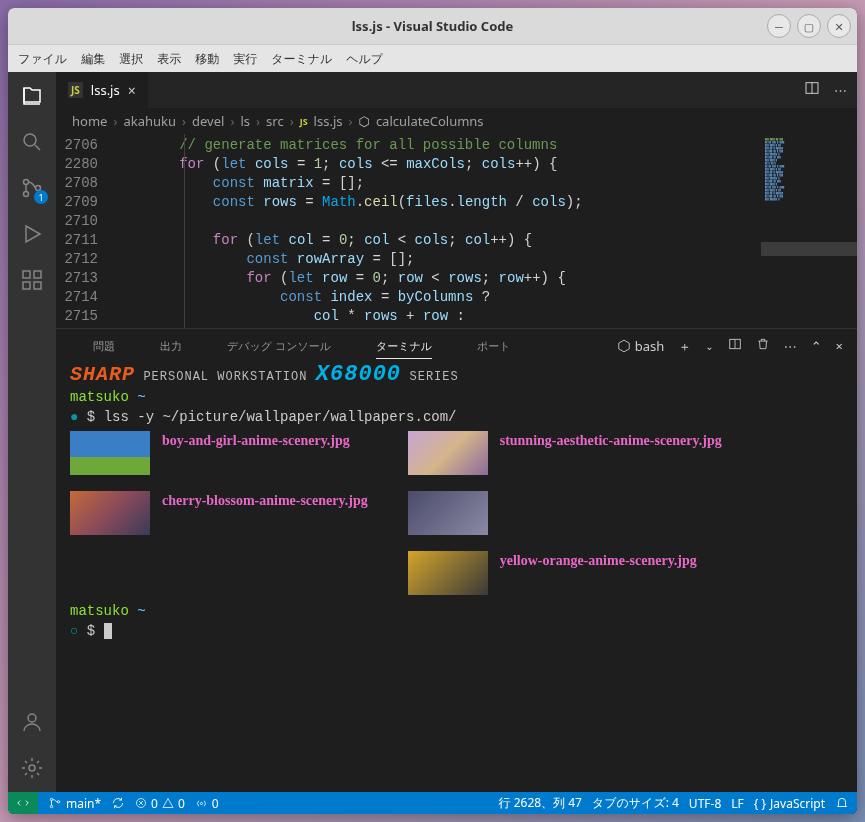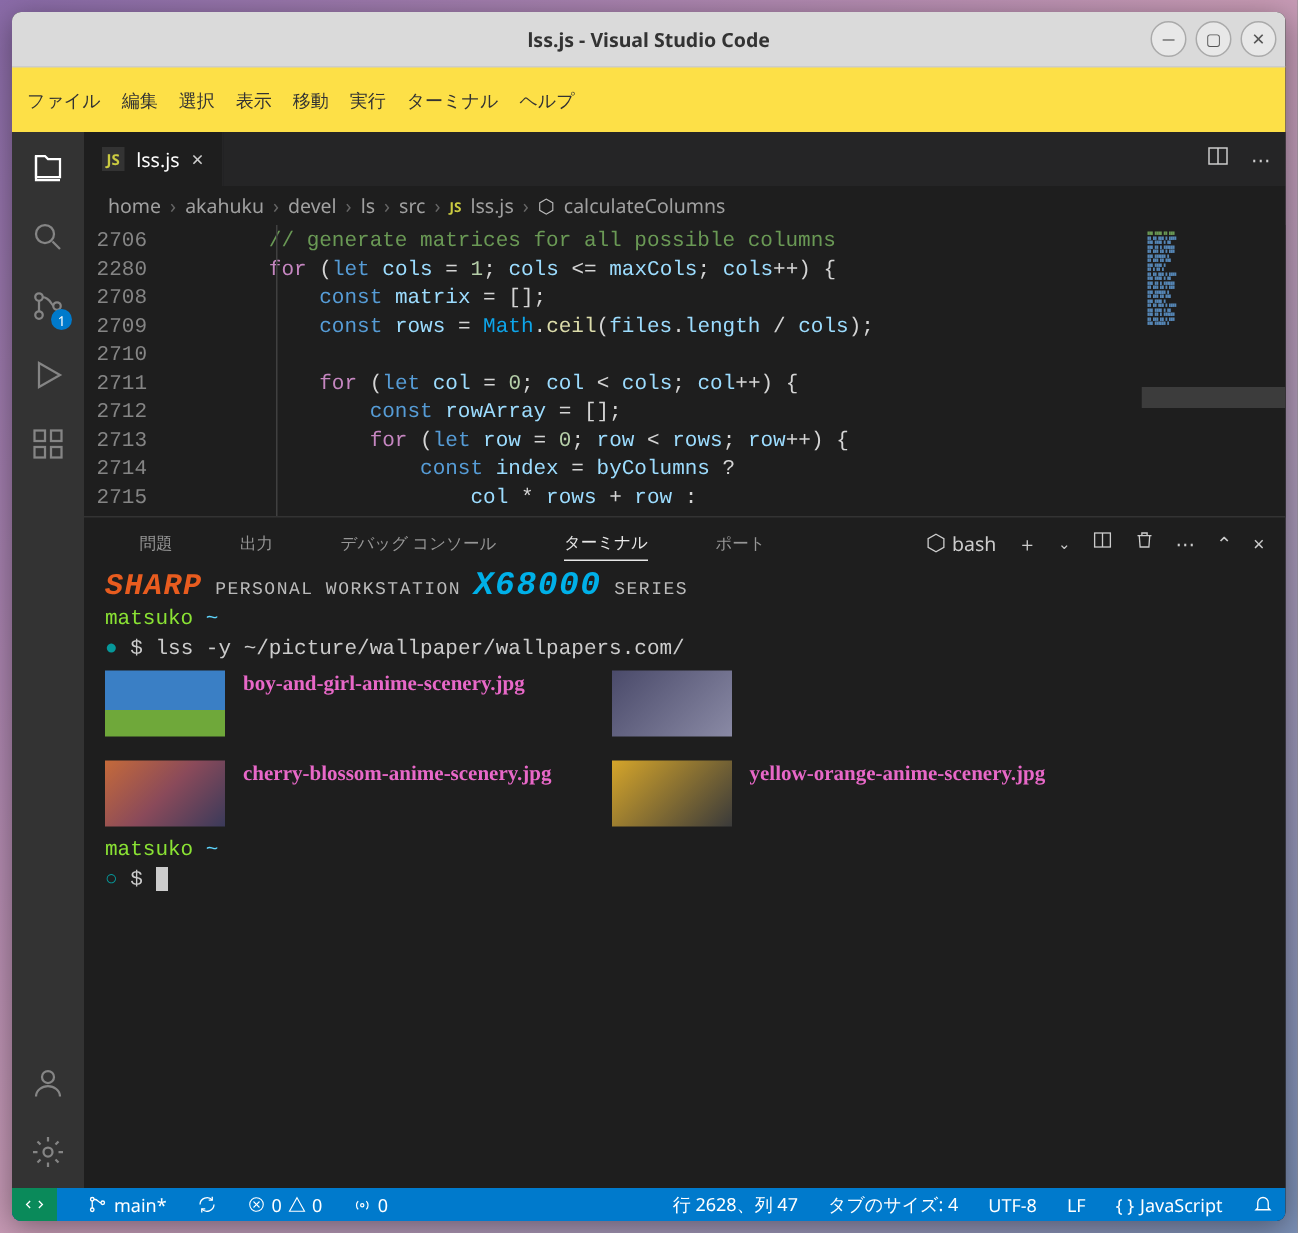--- a/index.html
+++ b/index.html
@@ -2,21 +2,21 @@
 <html><head>
 <meta charset="utf-8">
 <style>
 * { margin:0; padding:0; box-sizing:border-box; }
 body { font-family:"Noto Sans",sans-serif; font-size:13px; background:linear-gradient(135deg,#8a6ba8,#c89bb5,#7a8fb5); width:865px; height:822px; overflow:hidden; }
 .window { position:absolute; top:8px; left:8px; right:8px; bottom:8px; background:#1e1e1e; border-radius:6px; overflow:hidden; display:flex; flex-direction:column; box-shadow:0 4px 20px rgba(0,0,0,0.4); }
 .titlebar { height:36px; background:#dadada; display:flex; align-items:center; justify-content:center; position:relative; color:#333; }
 .titlebar .title { font-size:13px; font-weight:bold; }
 .titlebar .wcontrols { position:absolute; right:6px; display:flex; gap:6px; }
 .titlebar .wbtn { width:24px; height:24px; border-radius:50%; border:1px solid #aaa; background:#e8e8e8; display:flex; align-items:center; justify-content:center; font-size:11px; color:#555; cursor:pointer; }
-.menubar { height:44px; background:#fde047; display:flex; align-items:center; padding:0 10px; gap:14px; border-top:1px solid #ccc; font-size:12px; color:#333;text-align:right; }
+.menubar { height:28px; background:#e5e5e5; display:flex; align-items:center; padding:0 10px; gap:14px; border-top:1px solid #ccc; font-size:12px; color:#333;text-align:right; }
 .menubar span { cursor:pointer; }
 .body { flex:1; display:flex; background:#1e1e1e; }
 .activity { width:48px; background:#333333; display:flex; flex-direction:column; align-items:center; padding-top:10px; gap:18px; }
 .activity .icn { width:28px; height:28px; display:flex; align-items:center; justify-content:center; color:#858585; cursor:pointer; position:relative; }
 .activity .icn.active { color:#fff; }
 .activity .badge { position:absolute; right:-2px; bottom:-2px; background:#007acc; color:#fff; font-size:9px; border-radius:50%; width:14px; height:14px; display:flex; align-items:center; justify-content:center; }
 .activity .spacer { flex:1; }
 svg { width:24px; height:24px; fill:none; stroke:currentColor; stroke-width:1.5; }
 .main { flex:1; display:flex; flex-direction:column; min-width:0; }
 .tabbar { height:36px; background:#252526; display:flex; align-items:stretch; }
@@ -53,21 +53,21 @@
 .thumb.t1 { background:linear-gradient(180deg,#3a7fc5 60%,#6fa83a 60%); }
 .thumb.t2 { background:linear-gradient(135deg,#c56a3a,#8a4a5a,#3a3a5a); }
 .thumb.t3 { background:linear-gradient(135deg,#5a9ad5,#a5c5e5); }
 .thumb.t4 { background:linear-gradient(180deg,#8ac5e5 60%,#c5d5a5 60%); }
 .thumb.t5 { background:linear-gradient(135deg,#c5a5d5,#d5b58a,#8a6a9a); }
 .thumb.t6 { background:linear-gradient(135deg,#4a4a6a,#8a8aa5); }
 .thumb.t7 { background:linear-gradient(135deg,#d5a52a,#3a3a3a); }
 .fname { color:#e868c8; font-weight:bold; font-size:14px; max-width:250px;font-family:Liberation Serif, serif; }
 .cursor { display:inline-block; width:8px; height:16px; background:#ccc; vertical-align:middle; }
 .dot { color:#06989a; }
-.statusbar { height:22px; background:#007acc; color:#fff; display:flex; align-items:center; font-size:12px; padding:0 8px; gap:20px; }
+.statusbar { height:22px; background:#007acc; color:#fff; display:flex; align-items:center; font-size:12px; padding:0 8px; gap:10px; }
 .statusbar .remote { background:#0a8a5a; margin:-0 0 0 -8px; padding:0 8px; height:22px; display:flex; align-items:center; }
 .statusbar .rspace { flex:1; }
 .statusbar span { display:flex; align-items:center; gap:4px; }
 </style>
 </head>
 <body>
 
 <div class="window">
 
   <div class="titlebar">
@@ -275,20 +275,24 @@
                   <div class="thumb t1"></div>
                   <div class="fname">boy-and-girl-anime-scenery.jpg</div>
                 </div>
               <div class="item">
                   <div class="thumb t2"></div>
                   <div class="fname">cherry-blossom-anime-scenery.jpg</div>
                 </div>
             </div>
             <div class="col">
               <div class="item">
+                  <div class="thumb t5"></div>
+                  <div class="fname">stunning-aesthetic-anime-scenery.jpg</div>
+                </div>
+              <div class="item">
                   <div class="thumb t6"></div>
                 </div>
               <div class="item">
                   <div class="thumb t7"></div>
                   <div class="fname">yellow-orange-anime-scenery.jpg</div>
                 </div>
             </div>
           </div>
 
           <div style="margin-top:6px;"><span class="prompt1">matsuko</span> <span class="prompt2">~</span></div>

